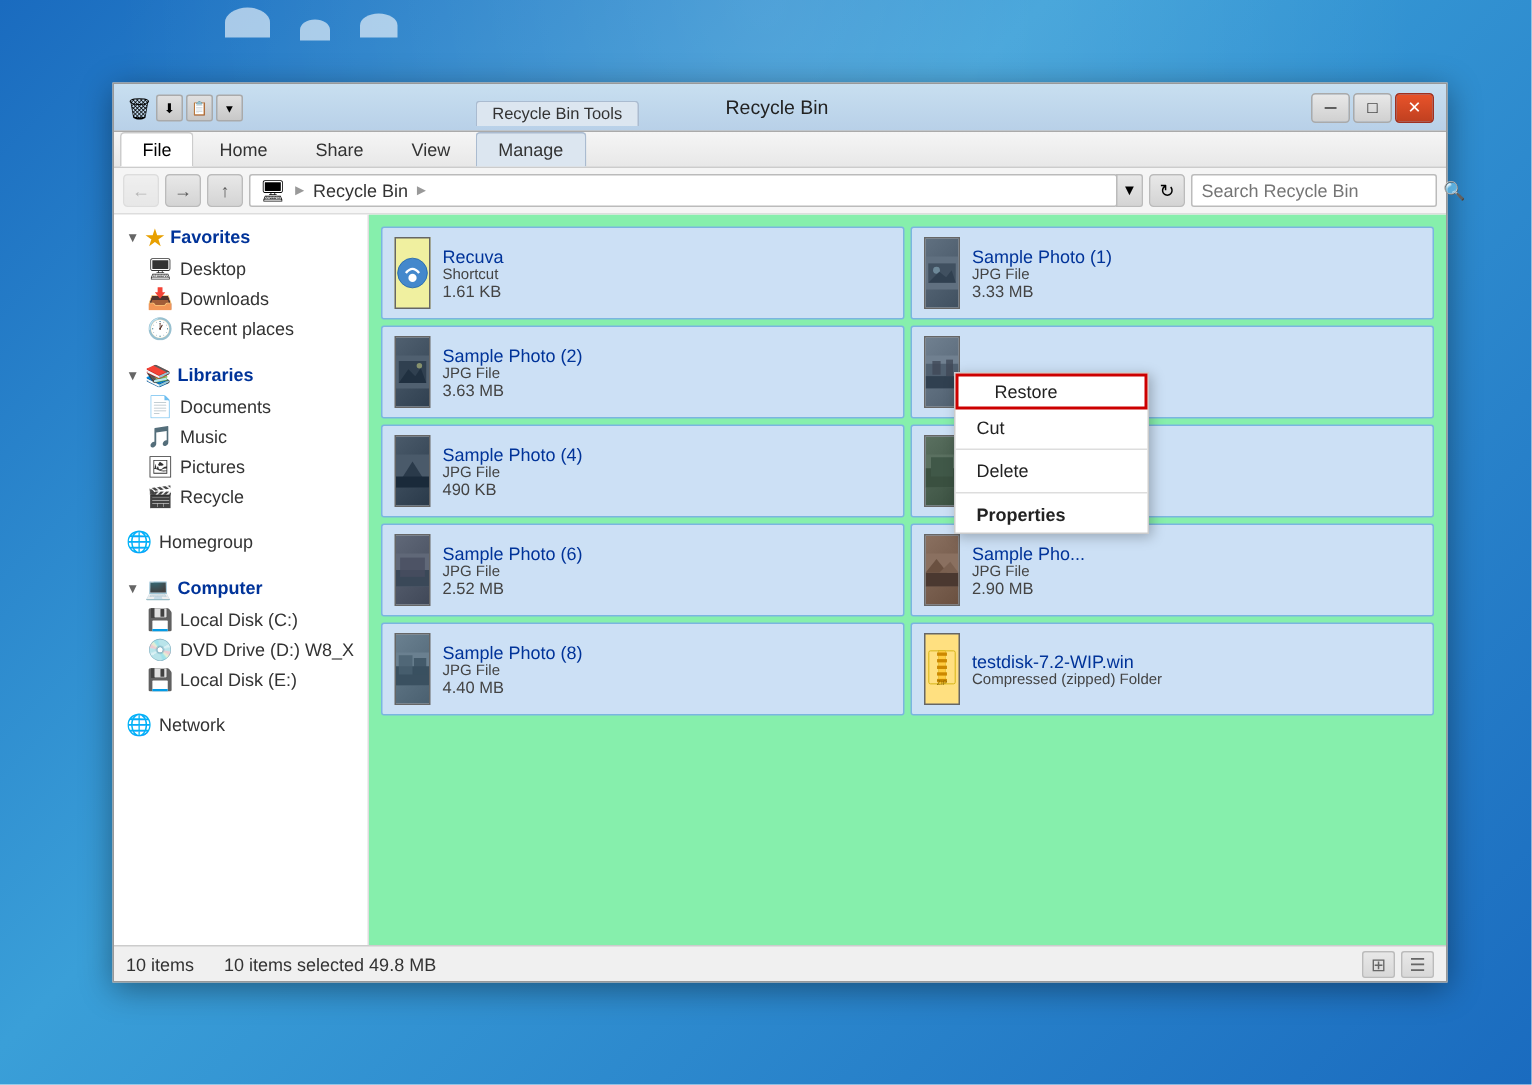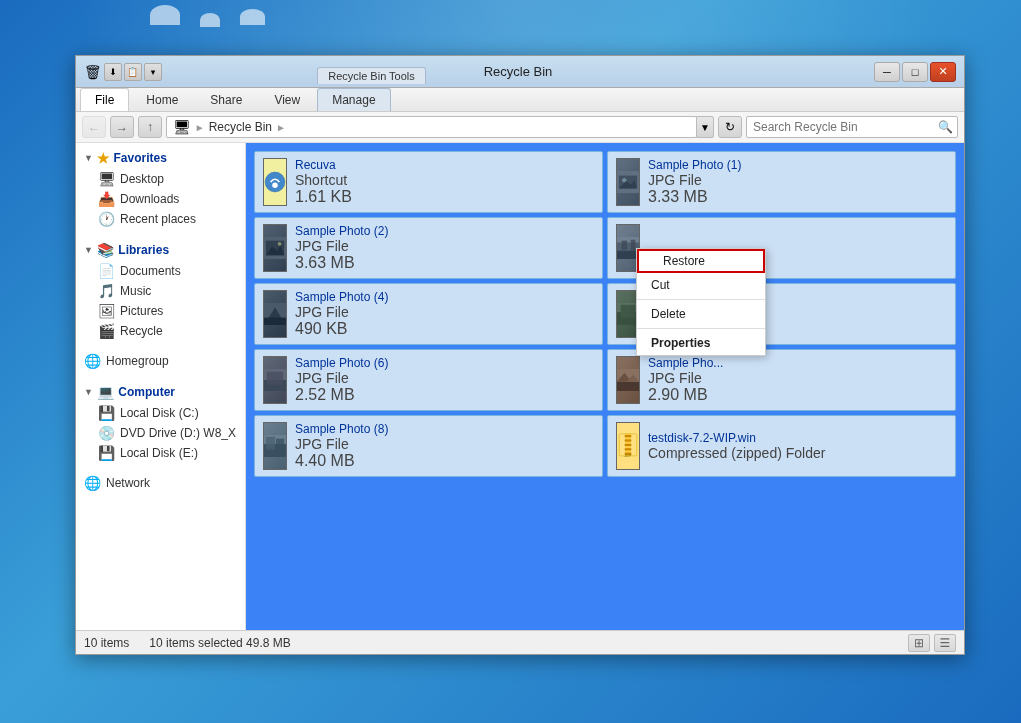--- a/index.html
+++ b/index.html
@@ -202,21 +202,21 @@
       border: 1px solid #bbb;
       border-radius: 3px;
       display: flex;
       align-items: center;
       justify-content: center;
       cursor: pointer;
       font-size: 12px;
     }
     .search-box {
       height: 22px;
-      width: 212px;
+      width: 164px;
       border: 1px solid #bbb;
       border-radius: 2px;
       display: flex;
       align-items: center;
       background: white;
     }
     .search-input {
       flex: 1;
       border: none;
       outline: none;
@@ -280,21 +280,21 @@
     .sidebar-item .item-icon {
       font-size: 14px;
       width: 16px;
       text-align: center;
     }
     .sidebar-divider { height: 6px; }
 
     
     .file-area {
       flex: 1;
-      background: #3b82f6;
+      background: #86efac;
       overflow-y: auto;
       padding: 8px;
       position: relative;
     }
     .file-grid {
       display: grid;
       grid-template-columns: repeat(2, 1fr);
       gap: 4px;
     }
     .file-item {
@@ -327,25 +327,25 @@
     }
     .file-name {
       font-size: 12px;
       color: #003399;
       font-weight: normal;
       white-space: nowrap;
       overflow: hidden;
       text-overflow: ellipsis;
     }
     .file-type {
-      font-size: 14px;
+      font-size: 10px;
       color: #444;
     }
     .file-size {
-      font-size: 16px;
+      font-size: 11px;
       color: #444;
     }
 
     
     .recuva-icon {
       background: #f0f0a0;
       font-size: 24px;
     }
     .zip-icon {
       background: #ffe080;

